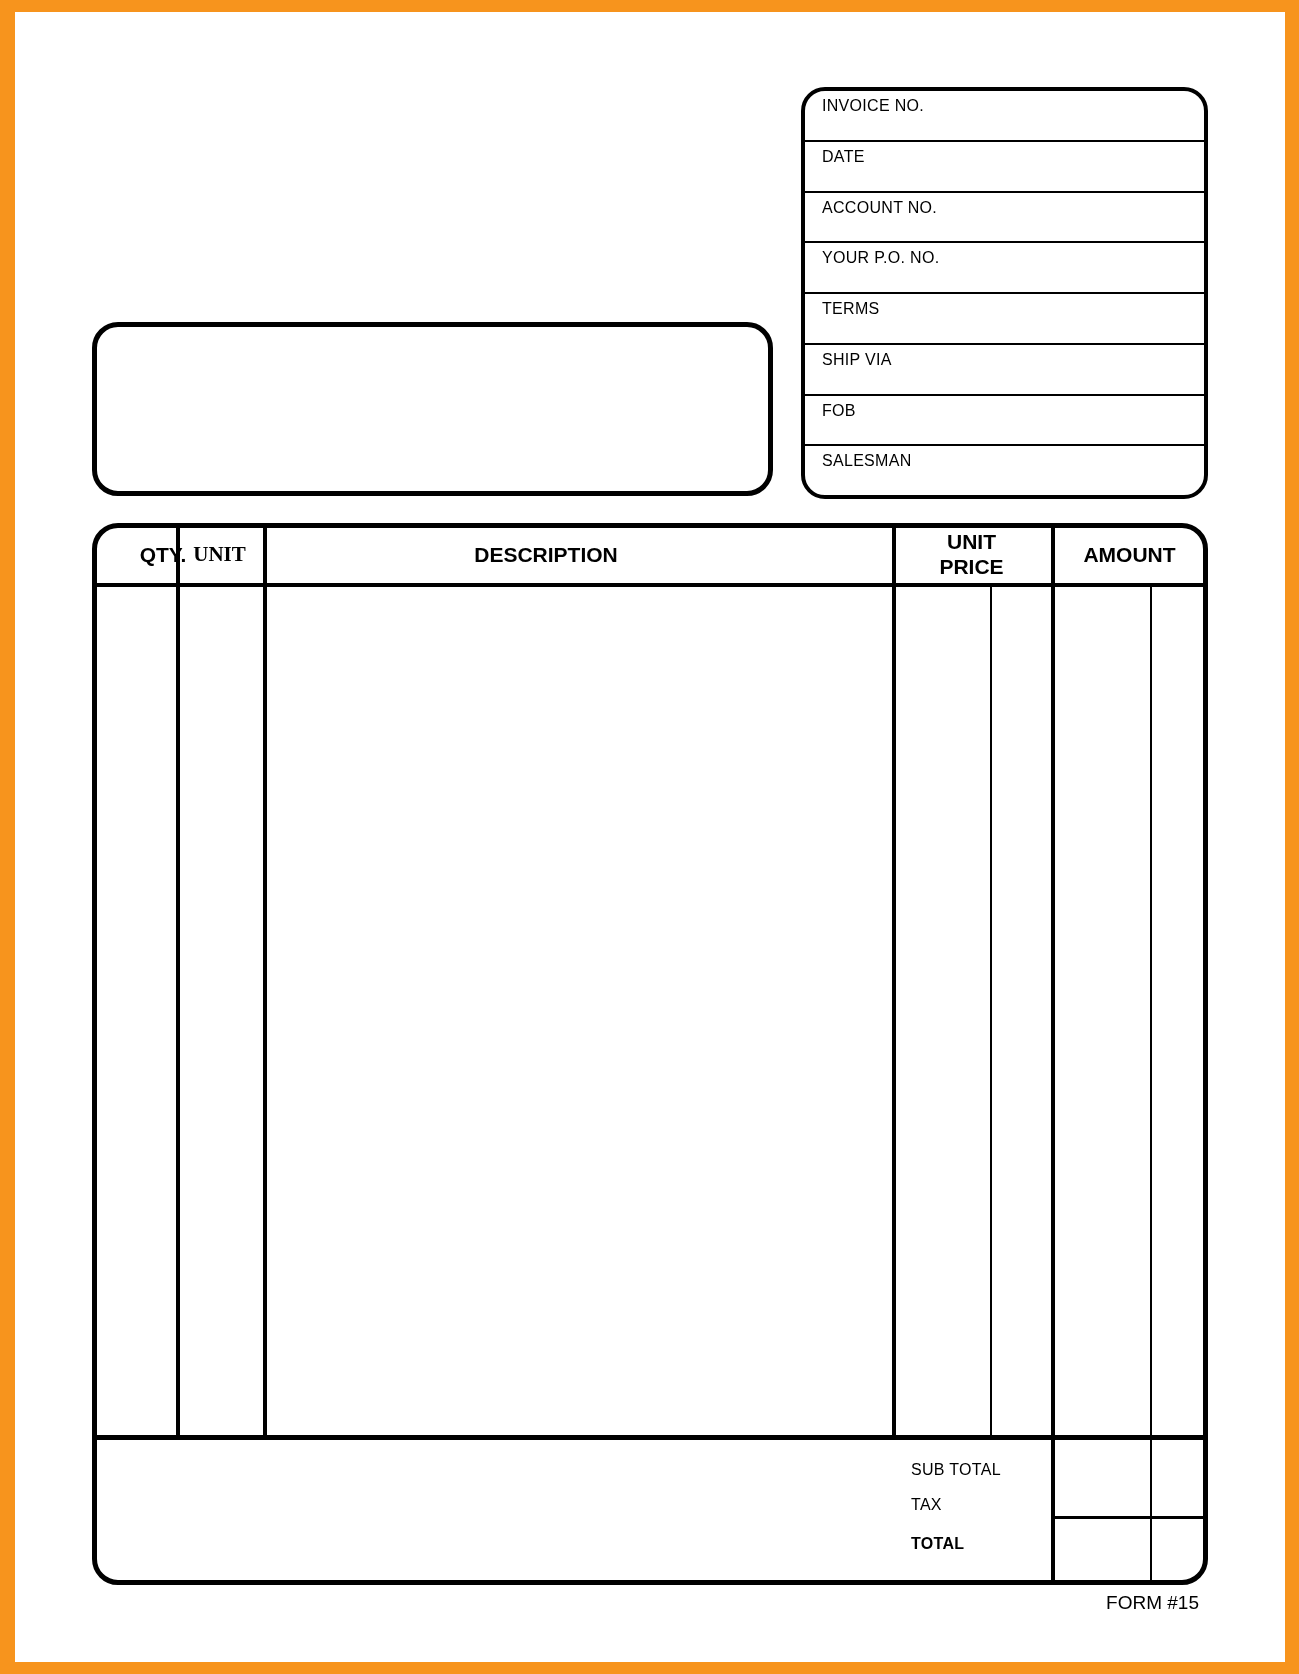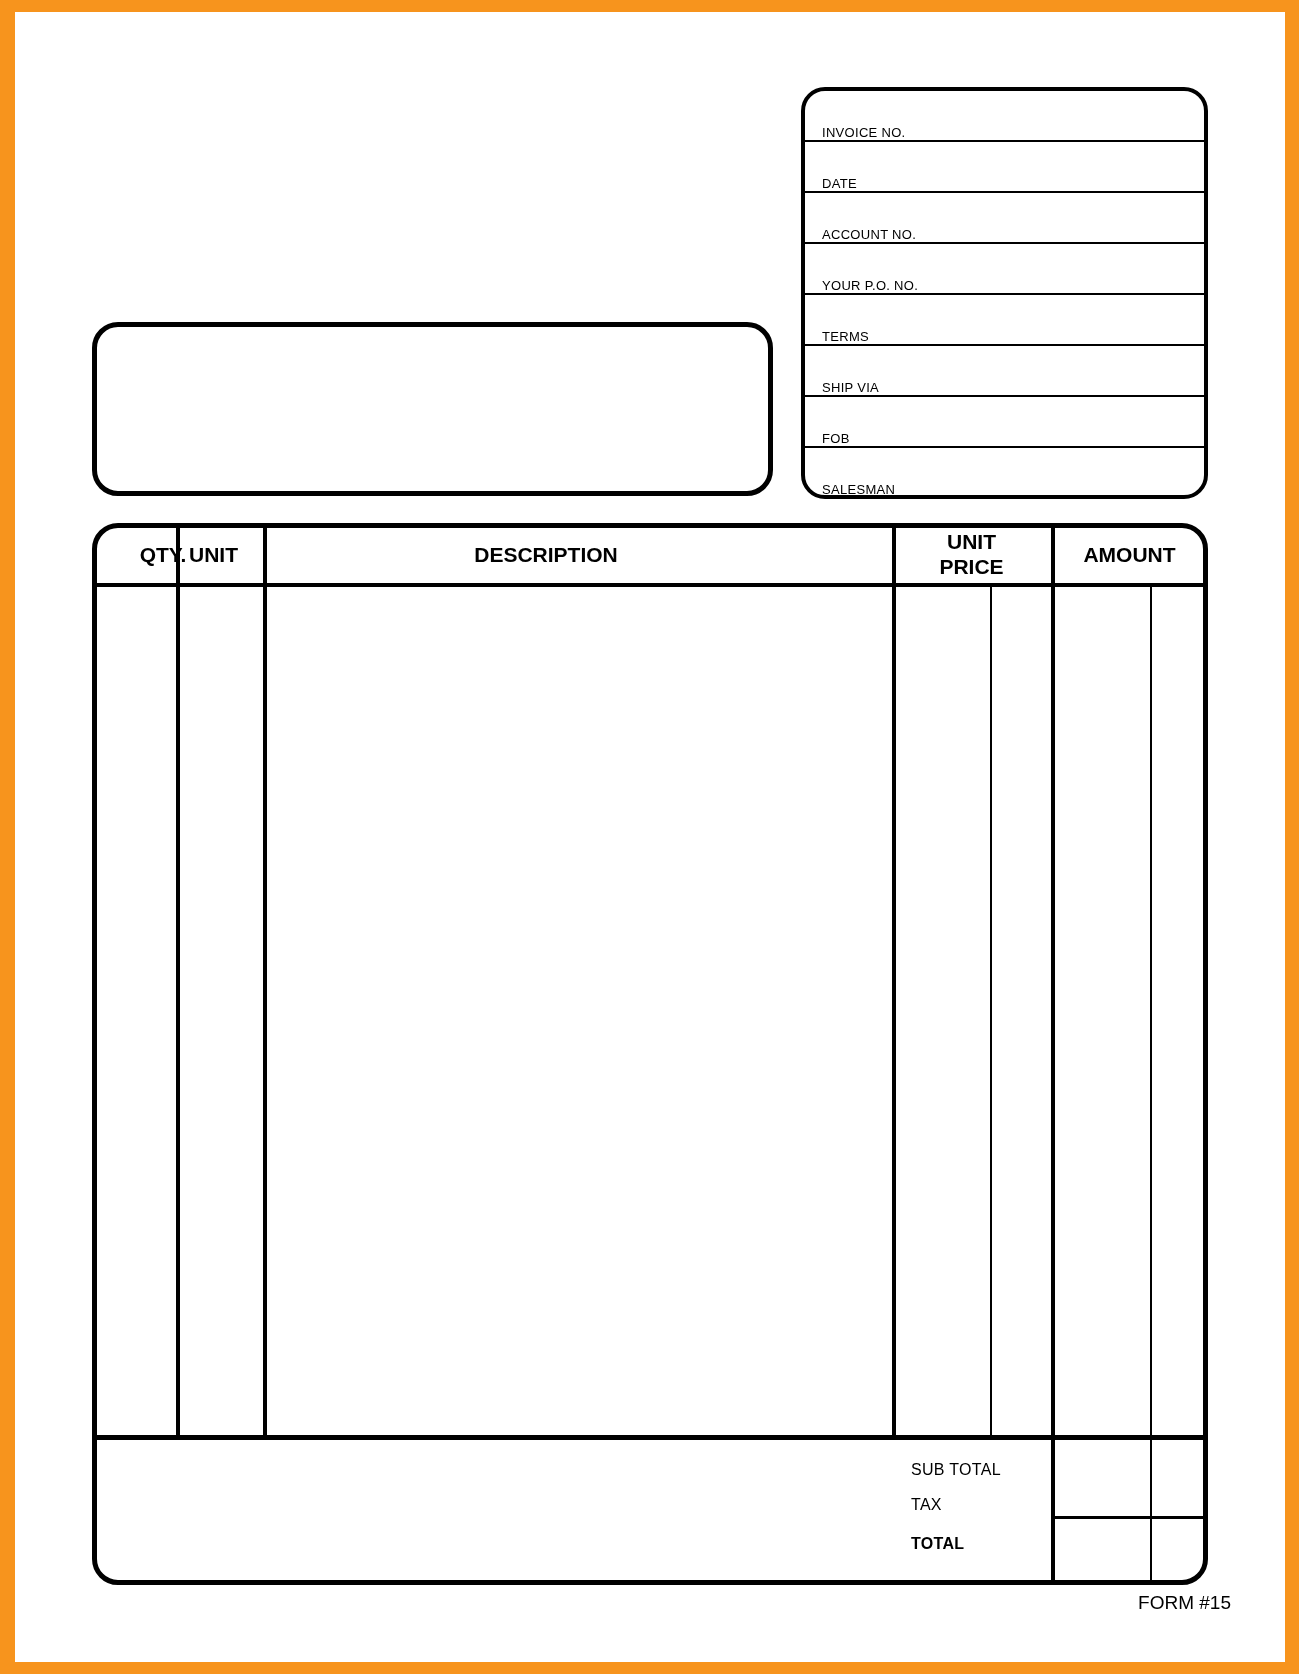--- a/index.html
+++ b/index.html
@@ -34,21 +34,21 @@
   .info-box{
     position:absolute;left:801px;top:87px;width:407px;height:412px;
     border:4px solid var(--ink);border-radius:24px;box-sizing:border-box;
     background:var(--paper);
     display:flex;flex-direction:column;overflow:hidden;
   }
   .info-row{flex:1;position:relative;}
   .info-row + .info-row{border-top:2px solid var(--ink);}
   .info-label{
     display:block;padding:6px 0 0 17px;
-    font-size:13px;letter-spacing:0.3px;margin-top:28px;
+    font-size:16px;letter-spacing:0.3px;
   }
   .table-outline{
     position:absolute;left:92px;top:523px;width:1116px;height:1062px;
     border:5px solid var(--ink);border-radius:26px;box-sizing:border-box;
     background:transparent;
   }
   .vline,.hline{position:absolute;background:var(--ink);}
   .col-head{
     position:absolute;top:523px;height:62px;
     display:flex;align-items:center;justify-content:center;text-align:center;
@@ -56,21 +56,21 @@
   }
   .col-head .wrap{width:72px;}
   .fill-cell{position:absolute;background:transparent;}
   .pay-msg{
     position:absolute;left:252px;top:1450px;width:640px;height:30px;
     font-weight:bold;font-size:23px;text-align:center;letter-spacing:0.4px;
   }
   .tot-label{position:absolute;left:911px;font-size:16px;white-space:nowrap;letter-spacing:0.3px;}
   .tot-label.bold{font-weight:bold;}
   .form-no{
-    position:absolute;left:1028px;top:1592px;width:203px;
+    position:absolute;left:996px;top:1592px;width:203px;
     font-size:19px;text-align:right;white-space:nowrap;
   }
 </style>
 </head>
 <body>
 
 <div class="page">
   <div class="frame"></div>
 
 
@@ -99,21 +99,21 @@
       <span class="info-label">FOB</span>
     </div>
     <div class="info-row">
       <span class="info-label">SALESMAN</span>
     </div>
   </div>
 
   <div class="table-outline"></div>
 
   <div class="col-head" style="left:92px;width:84px;padding-left:29px;">QTY.</div>
-  <div class="col-head" style="left:170px;width:87px;">UNIT</div>
+  <div class="col-head" style="left:176px;width:87px;font-family:Liberation Serif, serif;">UNIT</div>
   <div class="col-head" style="left:263px;width:548px;margin-left:9px;">DESCRIPTION</div>
   <div class="col-head" style="left:892px;width:159px;">
     <span class="wrap">UNIT PRICE</span>
   </div>
   <div class="col-head" style="left:1051px;width:157px;">AMOUNT</div>
 
   <div class="hline" style="left:92px;top:583px;width:1116px;height:4px;"></div>
   <div class="hline" style="left:92px;top:1435px;width:1116px;height:5px;"></div>
   <div class="vline" style="left:176px;top:528px;width:4px;height:907px;"></div>
   <div class="vline" style="left:263px;top:528px;width:4px;height:907px;"></div>

